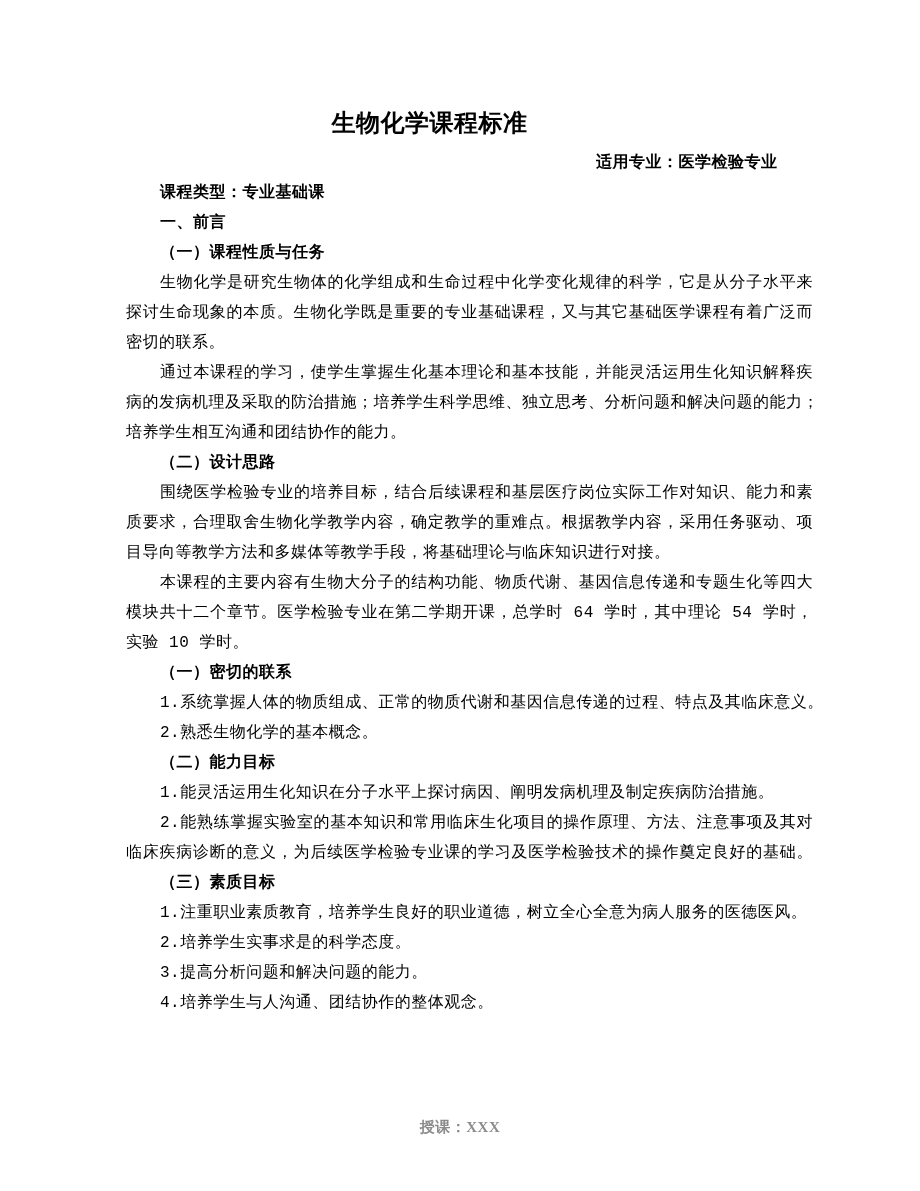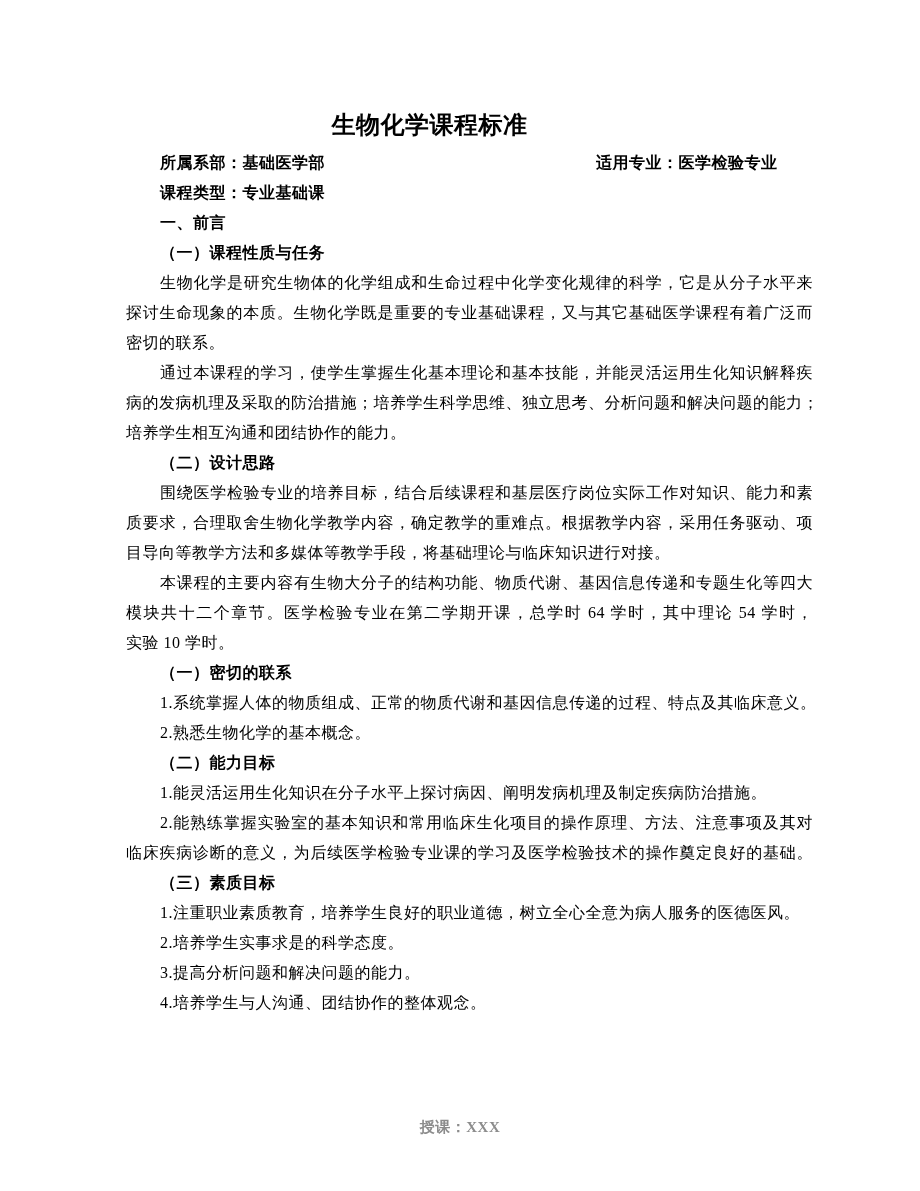--- a/index.html
+++ b/index.html
@@ -12,20 +12,21 @@
   }
   .page {
     position: relative;
     width: 920px; height: 1191px;
     background: #ffffff;
   }
   .column {
     position: absolute;
     left: 126px; top: 0;
     width: 687px;
+    font-family: Liberation Mono, monospace;
   }
   .doc-title {
     position: relative;
     left: -40px;
     margin-top: 105px;
     height: 40px; line-height: 40px;
     font-size: 24px; font-weight: bold;
     letter-spacing: 0.5px;
     text-align: center;
     white-space: nowrap;
@@ -61,21 +62,20 @@
 <body>
 
 <div class="page">
   <div class="column">
 
     <div class="doc-title">生物化学课程标准</div>
 
     <div class="lines">
 
       <div class="line bold meta-row">
-        <span class="indent" style="display:inline-block;">所属系部：基础医学部</span>
         <span class="meta-major">适用专业：医学检验专业</span>
       </div>
 
       <div class="line bold indent">课程类型：专业基础课</div>
       <div class="line bold indent">一、前言</div>
       <div class="line bold indent">（一）课程性质与任务</div>
       <div class="line indent justify">生物化学是研究生物体的化学组成和生命过程中化学变化规律的科学，它是从分子水平来</div>
       <div class="line justify">探讨生命现象的本质。生物化学既是重要的专业基础课程，又与其它基础医学课程有着广泛而</div>
       <div class="line">密切的联系。</div>
       <div class="line indent justify">通过本课程的学习，使学生掌握生化基本理论和基本技能，并能灵活运用生化知识解释疾</div>

